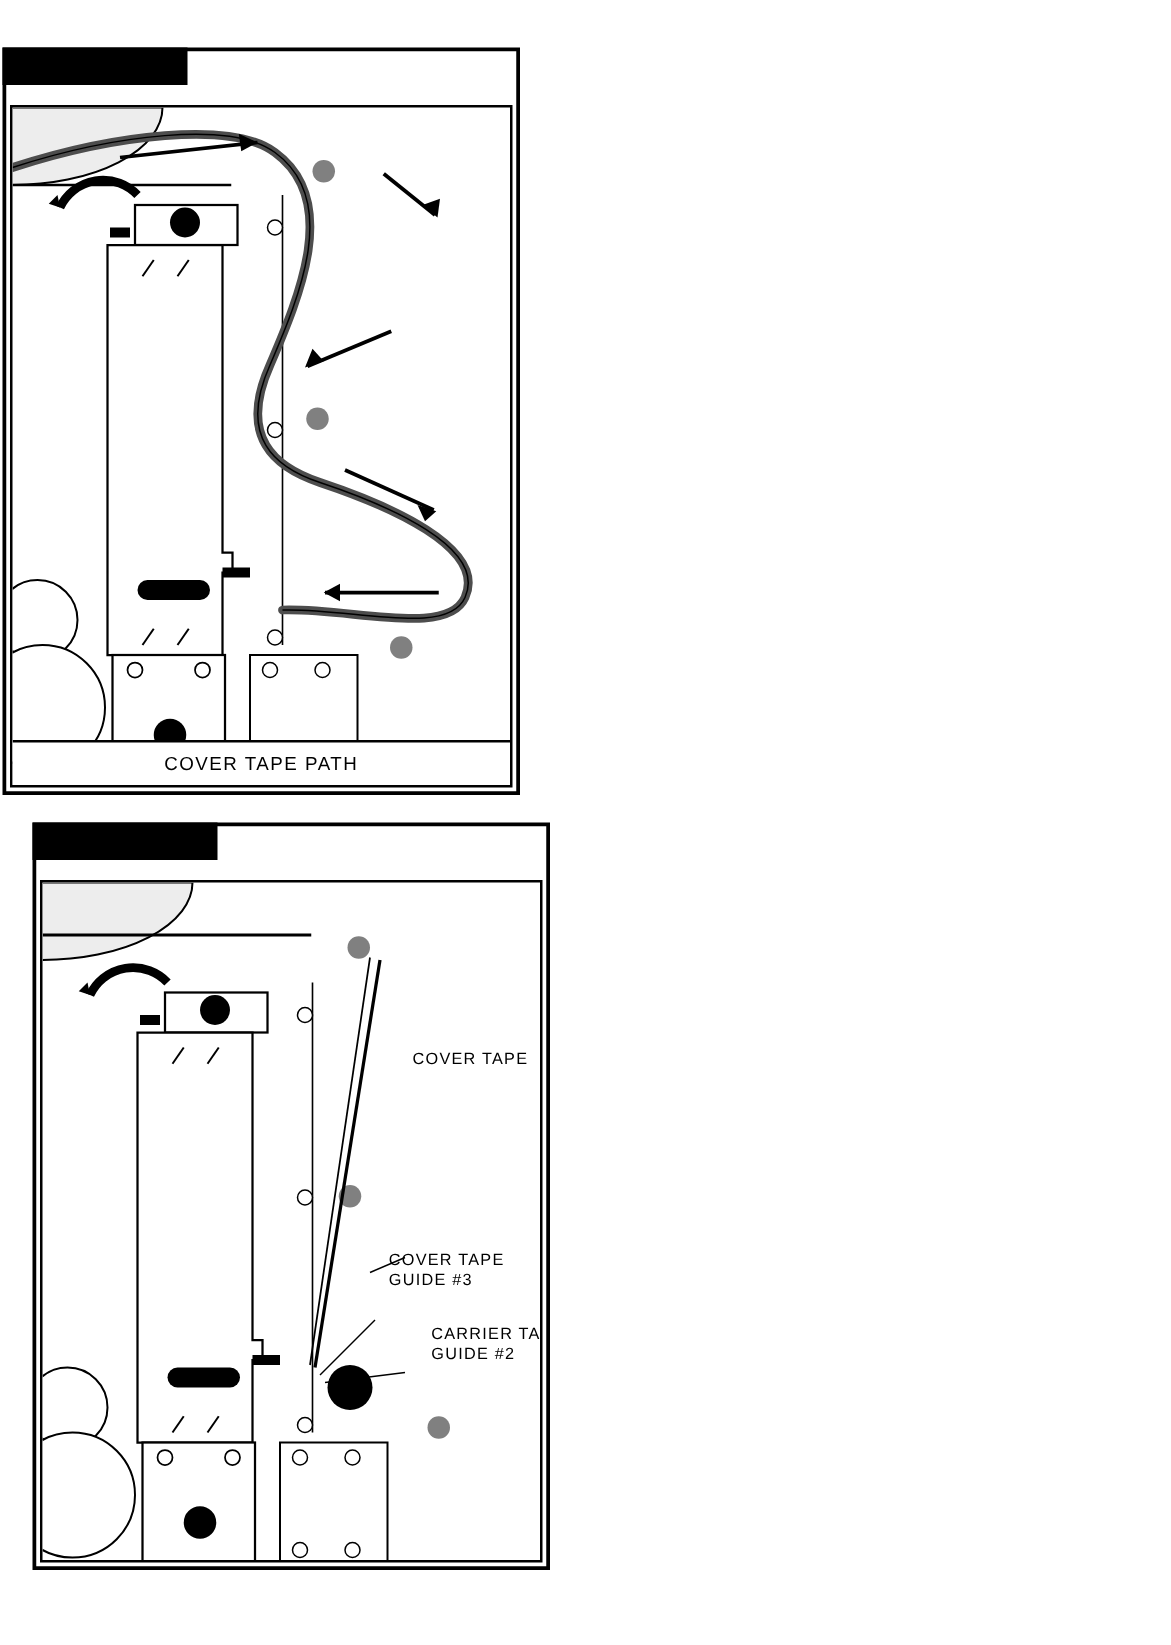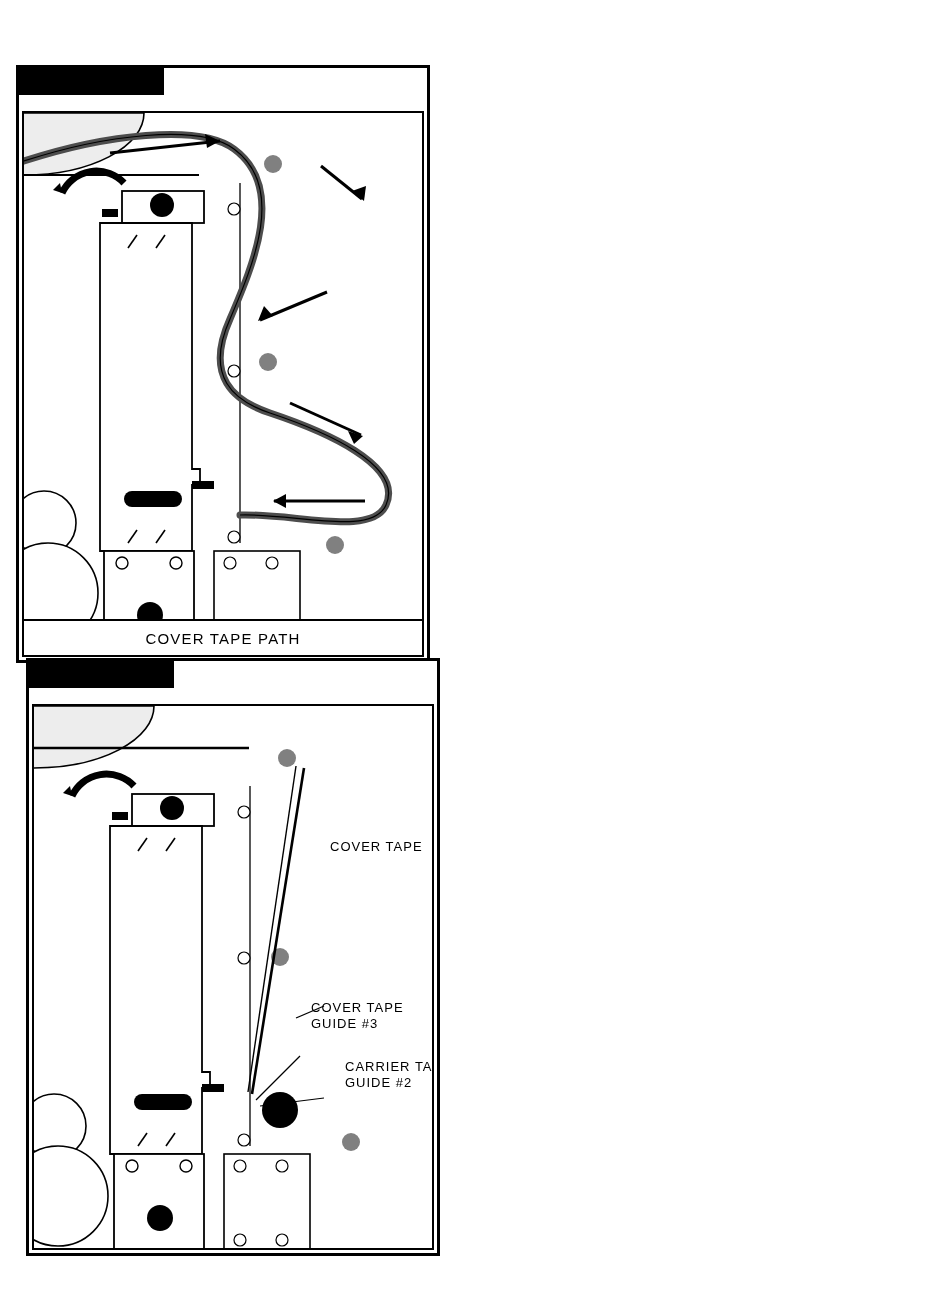--- a/index.html
+++ b/index.html
@@ -72,21 +72,21 @@
     font-size: 13px;
     letter-spacing: 1px;
     color: #000;
     line-height: 16px;
     white-space: pre;
   }
 </style>
 </head>
 <body>
 
-<div class="figure" style="left:16px; top:38px; width:414px; height:454px;margin-top:27px;">
+<div class="figure" style="left:2px; top:38px; width:414px; height:454px;">
 
   <div class="fig-frame" style="width:414px; height:598px;"></div>
 
   <div class="fig-tab" style="left:0px; top:0px; width:148px; height:30px;">
     <span></span>
   </div>
 
   <div class="inner-frame" style="left:6px; top:46px; width:402px; height:546px;">
 
     <svg class="svg-layer" width="402" height="546" viewBox="0 0 402 546">

